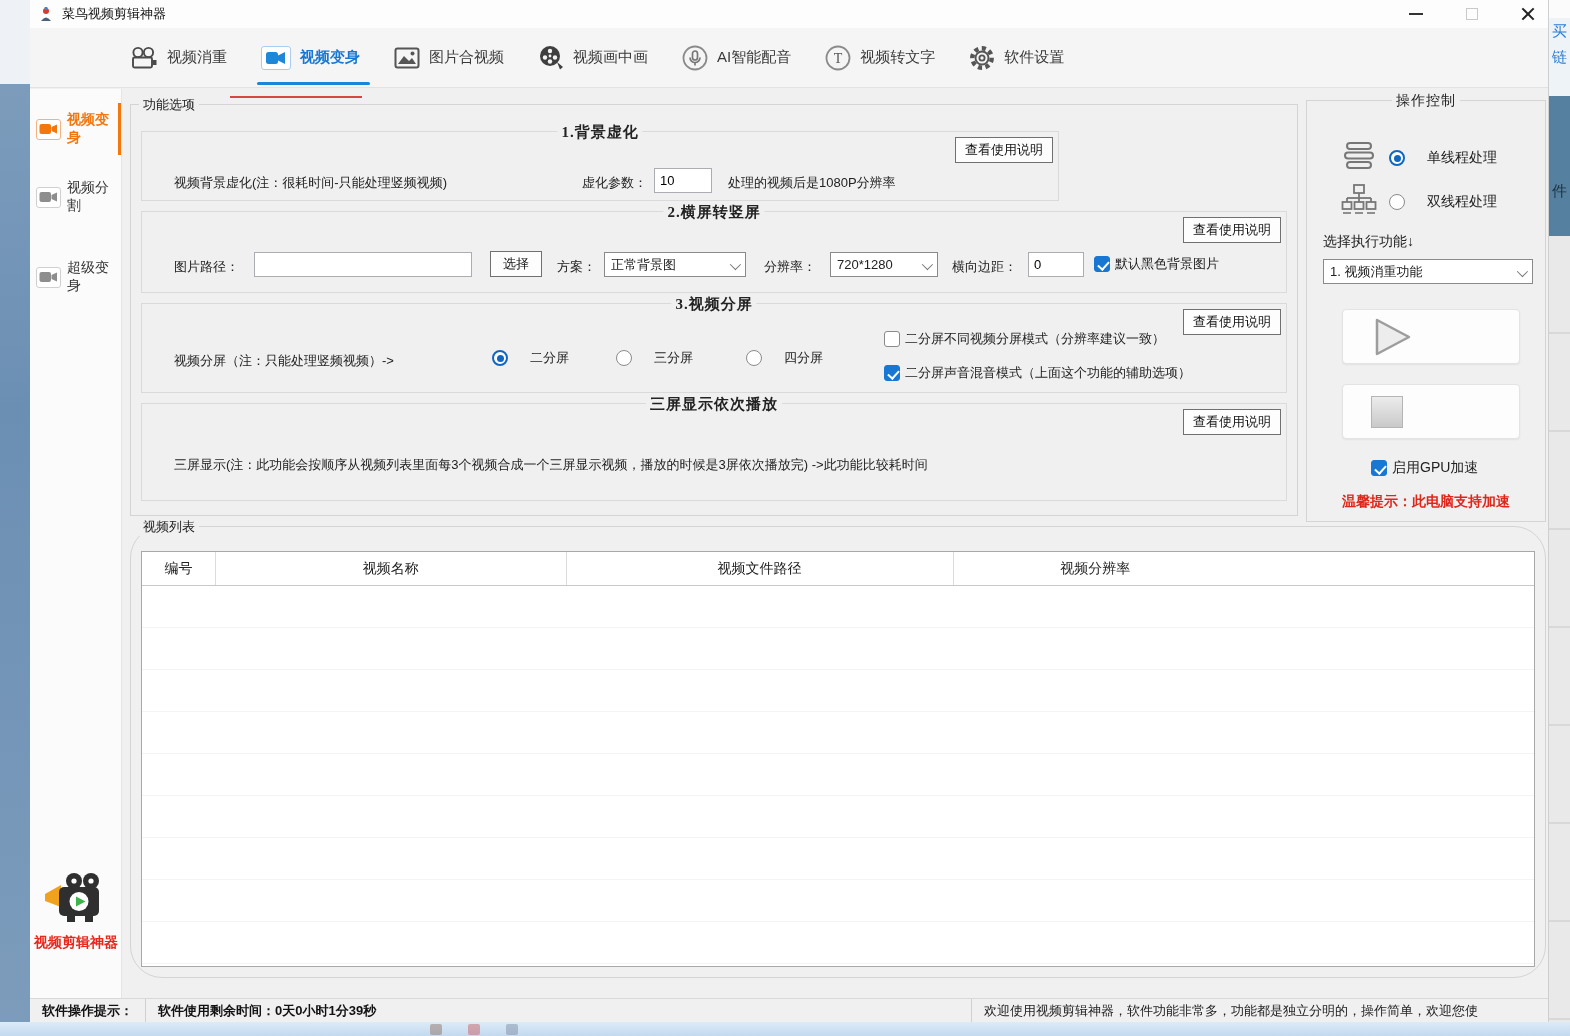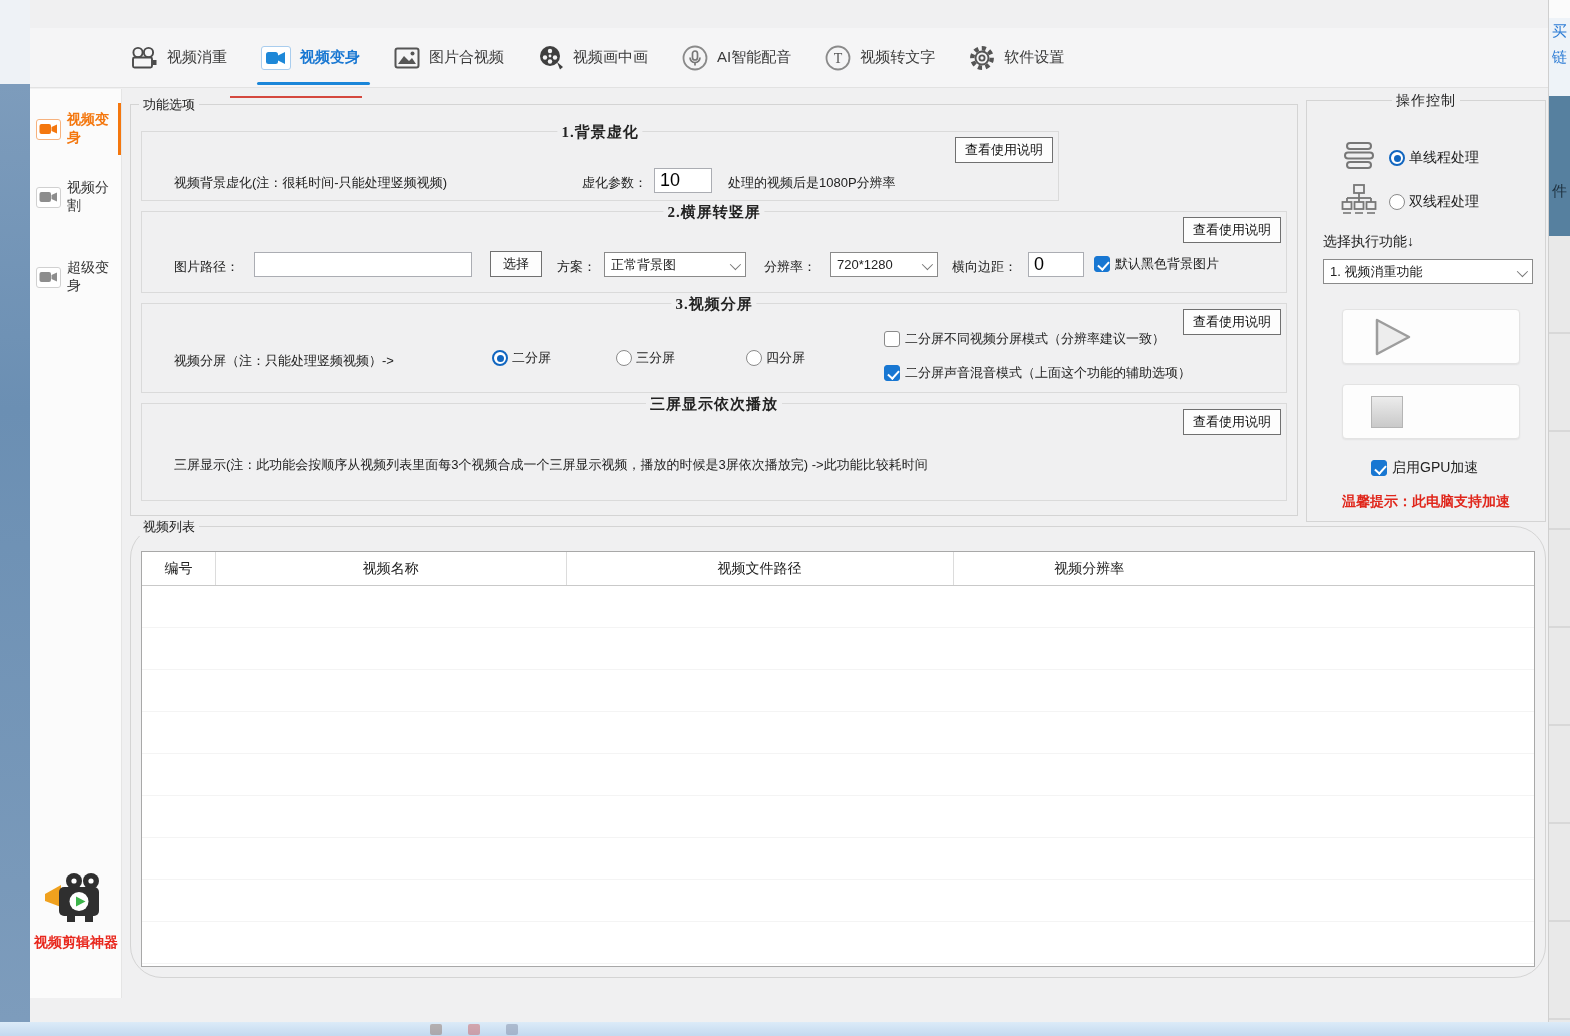--- a/index.html
+++ b/index.html
@@ -49,30 +49,30 @@
   .side-logo { position:absolute; left:0; bottom:46px; width:92px; text-align:center; }
   .side-logo .caption { color:#e8281e; font-size:14px; font-weight:bold; margin-top:6px; }
 
   
   .groupbox { position:absolute; border:1px solid #d4d4d4; background:#f0f0f1; }
   .gb-legend { position:absolute; top:-9px; left:8px; background:#f0f0f1; padding:0 4px; font-size:13px; color:#222; }
   .gb-legend.center { left:50%; transform:translateX(-50%); font-weight:bold; font-size:15px; font-family:"Liberation Serif","DejaVu Serif",serif; letter-spacing:1px; }
   .help-btn { position:absolute; top:5px; right:5px; background:#fdfdfd; border:1px solid #707070; padding:3px 9px; font-size:13px; color:#111; cursor:default; }
 
   .lbl { position:absolute; font-size:13px; color:#222; white-space:nowrap; }
-  .txt-input { position:absolute; border:1px solid #abadb3; background:#fff; height:25px; font-size:18px; padding:0 5px; font-family:inherit; }
+  .txt-input { position:absolute; border:1px solid #abadb3; background:#fff; height:25px; font-size:13px; padding:0 5px; font-family:inherit; }
   .combo { position:absolute; height:25px; border:1px solid #8a8a8a; background:#fff; display:flex; align-items:center; padding:0 22px 0 6px; font-size:13px; }
   .combo:after { content:""; position:absolute; right:7px; top:9px; width:7px; height:7px; border-right:1.6px solid #777; border-bottom:1.6px solid #777; transform:rotate(45deg) translateY(-2px); }
 
   .checkbox { display:inline-flex; align-items:center; gap:5px; font-size:13px; white-space:nowrap; cursor:default; }
   .cb-box { width:16px; height:16px; border:1px solid #8a8a8a; background:#fff; border-radius:3px; position:relative; flex:0 0 16px; }
   .cb-box.checked { background:#1877d2; border-color:#1877d2; }
   .cb-box.checked:after { content:""; position:absolute; left:4.5px; top:1.5px; width:5px; height:9px; border-right:2px solid #fff; border-bottom:2px solid #fff; transform:rotate(42deg); }
 
-  .radio { display:inline-flex; align-items:center; gap:4px; font-size:13px; white-space:nowrap; cursor:default; }
+  .radio { display:inline-flex; align-items:center; gap:22px; font-size:13px; white-space:nowrap; cursor:default; }
   .rd { width:16px; height:16px; border-radius:50%; border:1px solid #8a8a8a; background:#fff; position:relative; flex:0 0 16px; }
   .rd.on { border:2px solid #1166c0; }
   .rd.on:after { content:""; position:absolute; left:2.5px; top:2.5px; width:7px; height:7px; border-radius:50%; background:#1166c0; }
 
   
   .bigbtn { position:absolute; left:35px; width:178px; height:55px; background:#fdfdfd; border:1px solid #e3e3e3; border-radius:4px; box-shadow:0 1px 2px rgba(0,0,0,.06); display:flex; align-items:center; padding-left:28px; cursor:default; }
   .stop-square { width:32px; height:32px; background:linear-gradient(180deg,#ececec,#c9c9c9); border:1px solid #b5b5b5; }
   .tip-red { position:absolute; width:100%; text-align:center; font-weight:bold; font-size:14px; }
 
   
@@ -101,20 +101,39 @@
     <div class="frag-lines"></div>
   </div>
   <div class="taskbar">
     <div class="tb-icon" style="left:430px;background:#8a6a5a;"></div>
     <div class="tb-icon" style="left:468px;background:#c55;"></div>
     <div class="tb-icon" style="left:506px;background:#7a86a0;"></div>
   </div>
 
   <div class="window">
 
+    <div class="titlebar">
+      <svg class="app-icon" viewBox="0 0 16 16">
+        <circle cx="8" cy="5" r="3" fill="#d83a2e"></circle>
+        <path d="M3 15 Q8 8 13 15 Z" fill="#4a5f7e"></path>
+        <rect x="6.6" y="1" width="2.8" height="3" fill="#2b8bd4"></rect>
+      </svg>
+      <span class="title-text">菜鸟视频剪辑神器</span>
+      <div class="win-controls">
+        <div class="wc">
+            <div class="wc-min"></div>
+          </div>
+        <div class="wc">
+            <div class="wc-max"></div>
+          </div>
+        <div class="wc">
+            <div class="wc-close"></div>
+          </div>
+      </div>
+    </div>
 
     <div class="navbar">
       <div class="nav-tab">
         <svg width="28" height="24" viewBox="0 0 28 24">
           <circle cx="8" cy="6.5" r="4.6" fill="none" stroke="#4a4a4a" stroke-width="1.9"></circle>
           <circle cx="18.5" cy="6.5" r="4.6" fill="none" stroke="#4a4a4a" stroke-width="1.9"></circle>
           <rect x="3" y="11.5" width="19" height="10" rx="1.5" fill="none" stroke="#4a4a4a" stroke-width="1.9"></rect>
           <rect x="22.5" y="14" width="4" height="5" fill="#4a4a4a"></rect>
         </svg>
         <span>视频消重</span>
@@ -343,21 +362,26 @@
       <div class="tip-red" style="top:392px; color:#e0261b;">温馨提示：此电脑支持加速</div>
     </div>
 
     <div class="groupbox" style="left:100px; top:526px; width:1416px; height:452px;border-radius:32px;">
       <span class="gb-legend">视频列表</span>
       <div class="vtable">
         <div class="vt-head">
           <div class="vt-th" style="width:5.3%;">编号</div>
           <div class="vt-th" style="width:25.2%;">视频名称</div>
           <div class="vt-th" style="width:27.8%;">视频文件路径</div>
-          <div class="vt-th" style="width:19.5%;">视频分辨率</div>
+          <div class="vt-th" style="width:19.5%;margin-left:6px;">视频分辨率</div>
         </div>
         <div class="vt-body"></div>
       </div>
     </div>
 
+    <div class="statusbar">
+      <div class="sb-cell sb-bold" style="border-right:1px solid #d0d0d0;">软件操作提示：</div>
+      <div class="sb-cell sb-bold" style="width:826px; border-right:1px solid #d0d0d0;">软件使用剩余时间：0天0小时1分39秒</div>
+      <div class="sb-cell" style="flex:1; border-right:none;">欢迎使用视频剪辑神器，软件功能非常多，功能都是独立分明的，操作简单，欢迎您使</div>
+    </div>
 
   </div>
 </div>
 
 </body></html>

